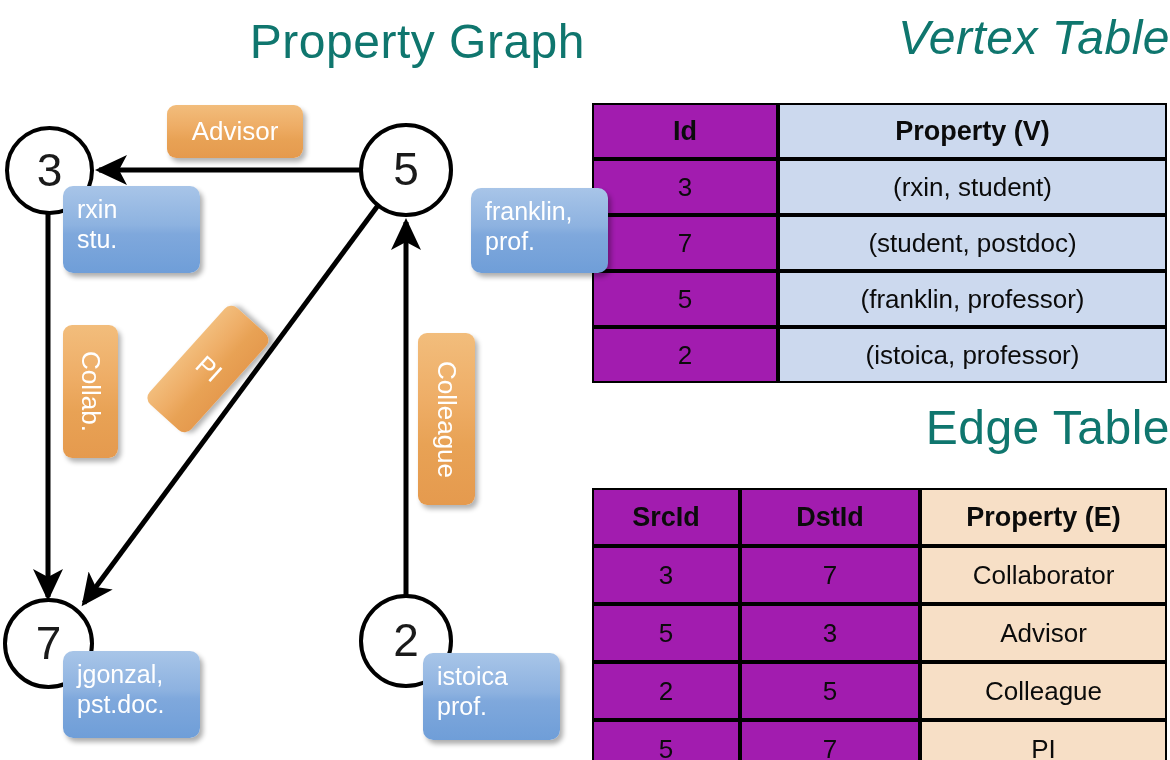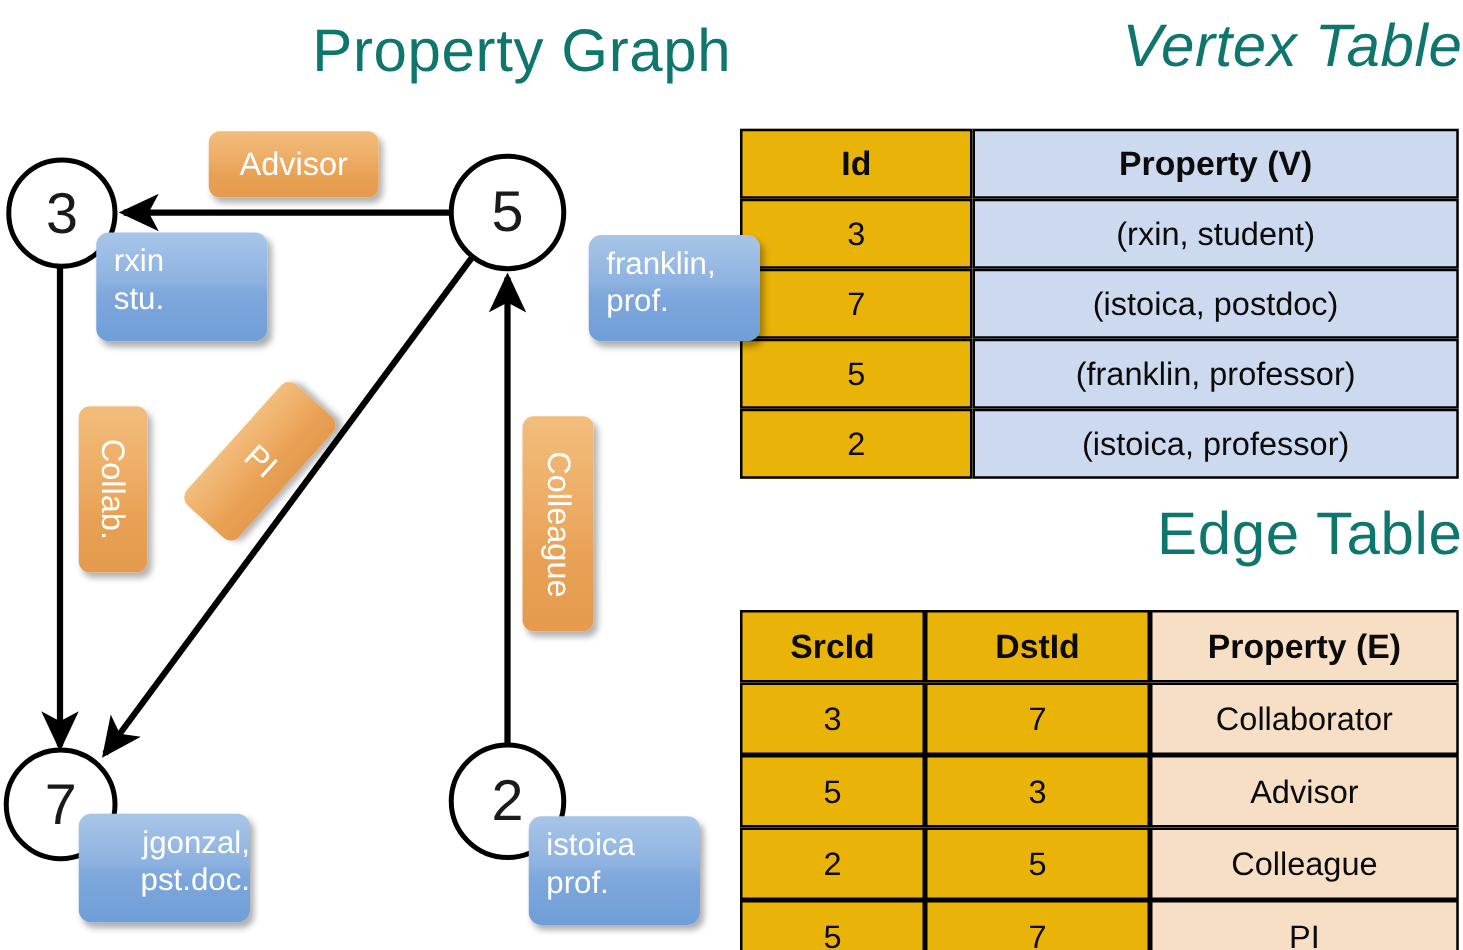--- a/index.html
+++ b/index.html
@@ -103,21 +103,21 @@
     border-spacing: 0;
     table-layout: fixed;
   }
   .data-table td, .data-table th {
     border: 2.5px solid #000;
     font-weight: 400;
     text-align: center;
     font-size: 26px;
     color: #0b0b0b;
     padding: 0;
-    background: #eab308;
+    background: #a21caf;
   }
   .data-table th {
     font-weight: bold;
     font-size: 27px;
   }
   .cell-blue { background: #ccd9ee !important; }
   .cell-peach { background: #f7dfc6 !important; }
 
   #vertex-table { left: 592px; top: 103px; width: 575px; }
   #vertex-table td, #vertex-table th { height: 52px; }
@@ -156,29 +156,29 @@
   <div class="vertex-circle" id="vertex-5" style="left:359px; top:123px; width:94px; height:94px;">
     <span>5</span>
   </div>
   <div class="vertex-circle" id="vertex-7" style="left:3px;   top:598px; width:91px; height:91px;">
     <span>7</span>
   </div>
   <div class="vertex-circle" id="vertex-2" style="left:359px; top:594px; width:94px; height:94px;">
     <span>2</span>
   </div>
 
-  <div class="prop-box" style="left:77px; top:186px; width:137px; height:87px;">
+  <div class="prop-box" style="left:63px; top:186px; width:137px; height:87px;">
     <div>rxin</div>
     <div>stu.</div>
   </div>
   <div class="prop-box" style="left:423px; top:188px; width:137px; height:85px;margin-left:48px;">
     <div>franklin,</div>
     <div>prof.</div>
   </div>
-  <div class="prop-box" style="left:63px; top:651px; width:137px; height:87px;text-align:right;">
+  <div class="prop-box" style="left:63px; top:651px; width:137px; height:87px;">
     <div>jgonzal,</div>
     <div>pst.doc.</div>
   </div>
   <div class="prop-box" style="left:423px; top:653px; width:137px; height:87px;">
     <div>istoica</div>
     <div>prof.</div>
   </div>
 
   <div class="edge-label" id="edge-label-advisor" style="left:167px; top:105px; width:136px; height:53px;">
     <span>Advisor</span>
@@ -208,21 +208,21 @@
       <th class="cell-blue">Property (V)</th>
     </tr>
   </thead>
   <tbody>
     <tr>
       <td>3</td>
       <td class="cell-blue">(rxin, student)</td>
     </tr>
     <tr>
       <td>7</td>
-      <td class="cell-blue">(istoica, postdoc)</td>
+      <td class="cell-blue">(student, postdoc)</td>
     </tr>
     <tr>
       <td>5</td>
       <td class="cell-blue">(franklin, professor)</td>
     </tr>
     <tr>
       <td>2</td>
       <td class="cell-blue">(istoica, professor)</td>
     </tr>
   </tbody>

